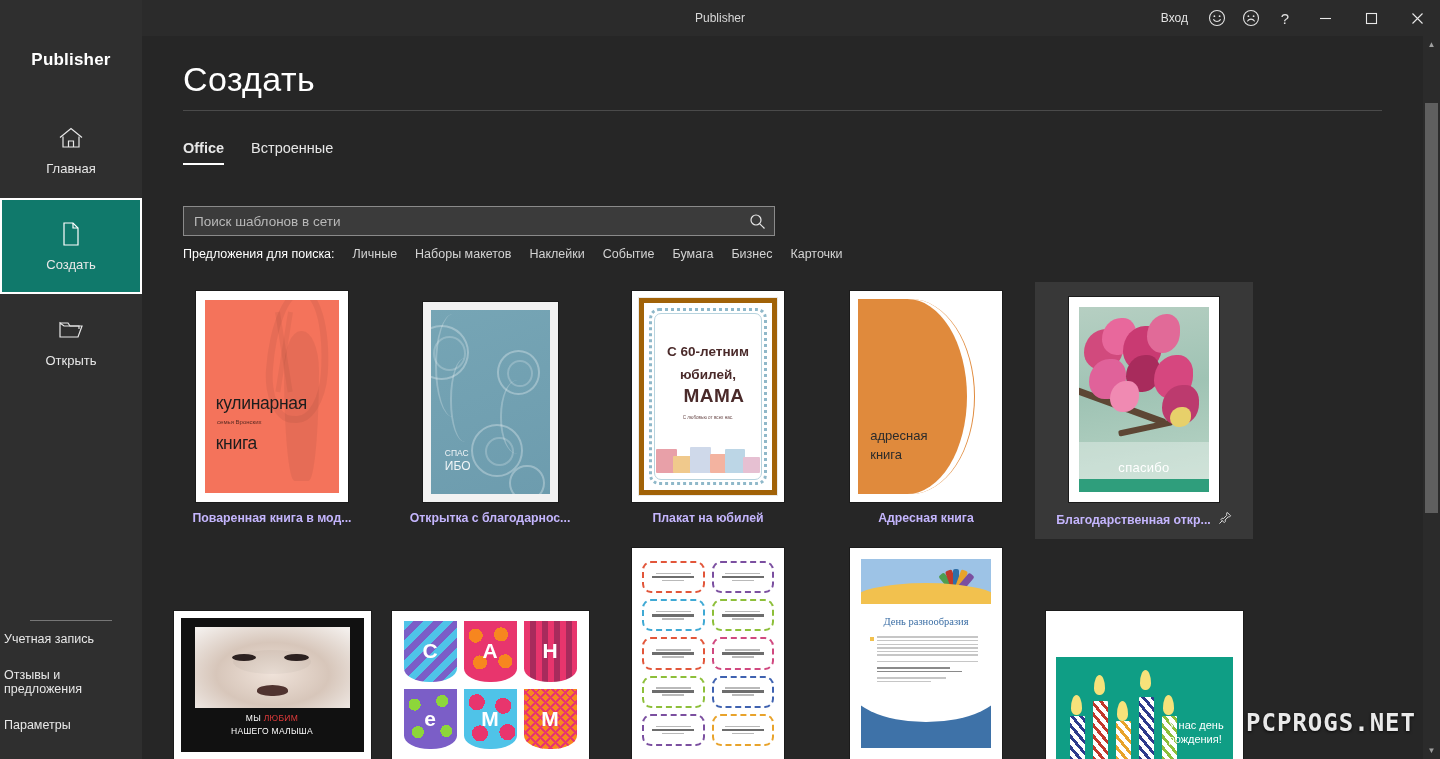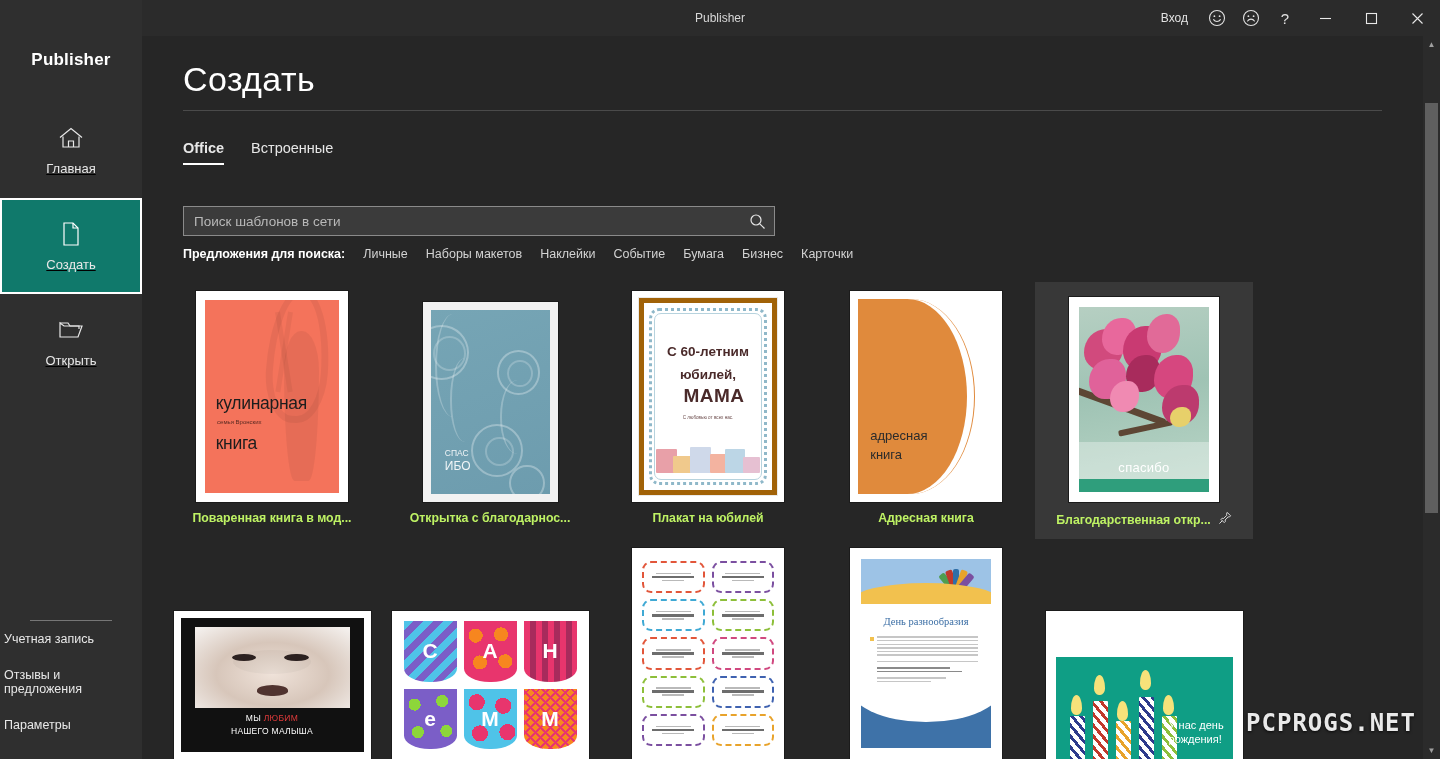--- a/index.html
+++ b/index.html
@@ -35,21 +35,21 @@
 
   
   .sidebar {
     position: absolute; left: 0; top: 0; width: 142px; height: 759px;
     background: #2f2f2f;
   }
   .brand {
     color: #ffffff; font-size: 17px; font-weight: bold;
     text-align: center; margin-top: 50px; letter-spacing: .2px;
   }
-  .nav { margin-top: 32px; text-decoration: underline; }
+  .nav { margin-top: 32px; }
   .nav-item {
     width: 142px; height: 96px;
     display: flex; flex-direction: column; align-items: center; justify-content: center;
     color: #e8e8e8; font-size: 13px; gap: 9px;
     border: 2px solid transparent;
   }
   .nav-item.active { background: #10796b; border-color: #ffffff; }
   .nav-icon { width: 28px; height: 28px; display: block; }
   .nav-sep { width: 82px; height: 1px; background: #767676; margin: 0 auto; }
   .foot { position: absolute; left: 0; bottom: 16px; width: 142px; }
@@ -91,21 +91,21 @@
   .search-btn {
     width: 34px; height: 28px; display: flex; align-items: center; justify-content: center;
     color: #e6e6e6;
   }
 
   .suggest {
     position: absolute; left: 41px; top: 211px;
     display: flex; align-items: center; gap: 18px;
     font-size: 12.5px; white-space: nowrap;
   }
-  .suggest-label { color: #ffffff; font-weight: bold; }
+  .suggest-label { color: #ffffff; font-weight: normal; }
   .suggest-item { color: #d3d3d3; }
 
   
   .grid {
     position: absolute; left: 21px; top: 246px; width: 1245px;
   }
   .grid-row { display: flex; }
   .cell {
     width: 218px; display: flex; flex-direction: column;
     align-items: center; padding: 8px 4px 10px 4px;
@@ -117,21 +117,21 @@
   }
   .thumb {
     background: #ffffff; position: relative; overflow: hidden;
     box-shadow: 0 0 0 1px #1b1b1b;
   }
   .cap-row {
     display: flex; align-items: center; justify-content: center; gap: 7px;
     width: 100%; margin-top: 9px;
   }
   .caption {
-    color: #bef264; font-size: 12.3px; font-weight: bold;
+    color: #c4b5fd; font-size: 12.3px; font-weight: bold;
     white-space: nowrap; overflow: hidden; text-overflow: ellipsis;
     max-width: 176px; text-align: center;
   }
   .pin { color: #dcdcdc; }
 
   
   .t-cook { width: 152px; height: 211px; padding: 9px; }
   .t-cook .inner {
     width: 100%; height: 100%; background: #f4735b; position: relative; overflow: hidden;
   }

